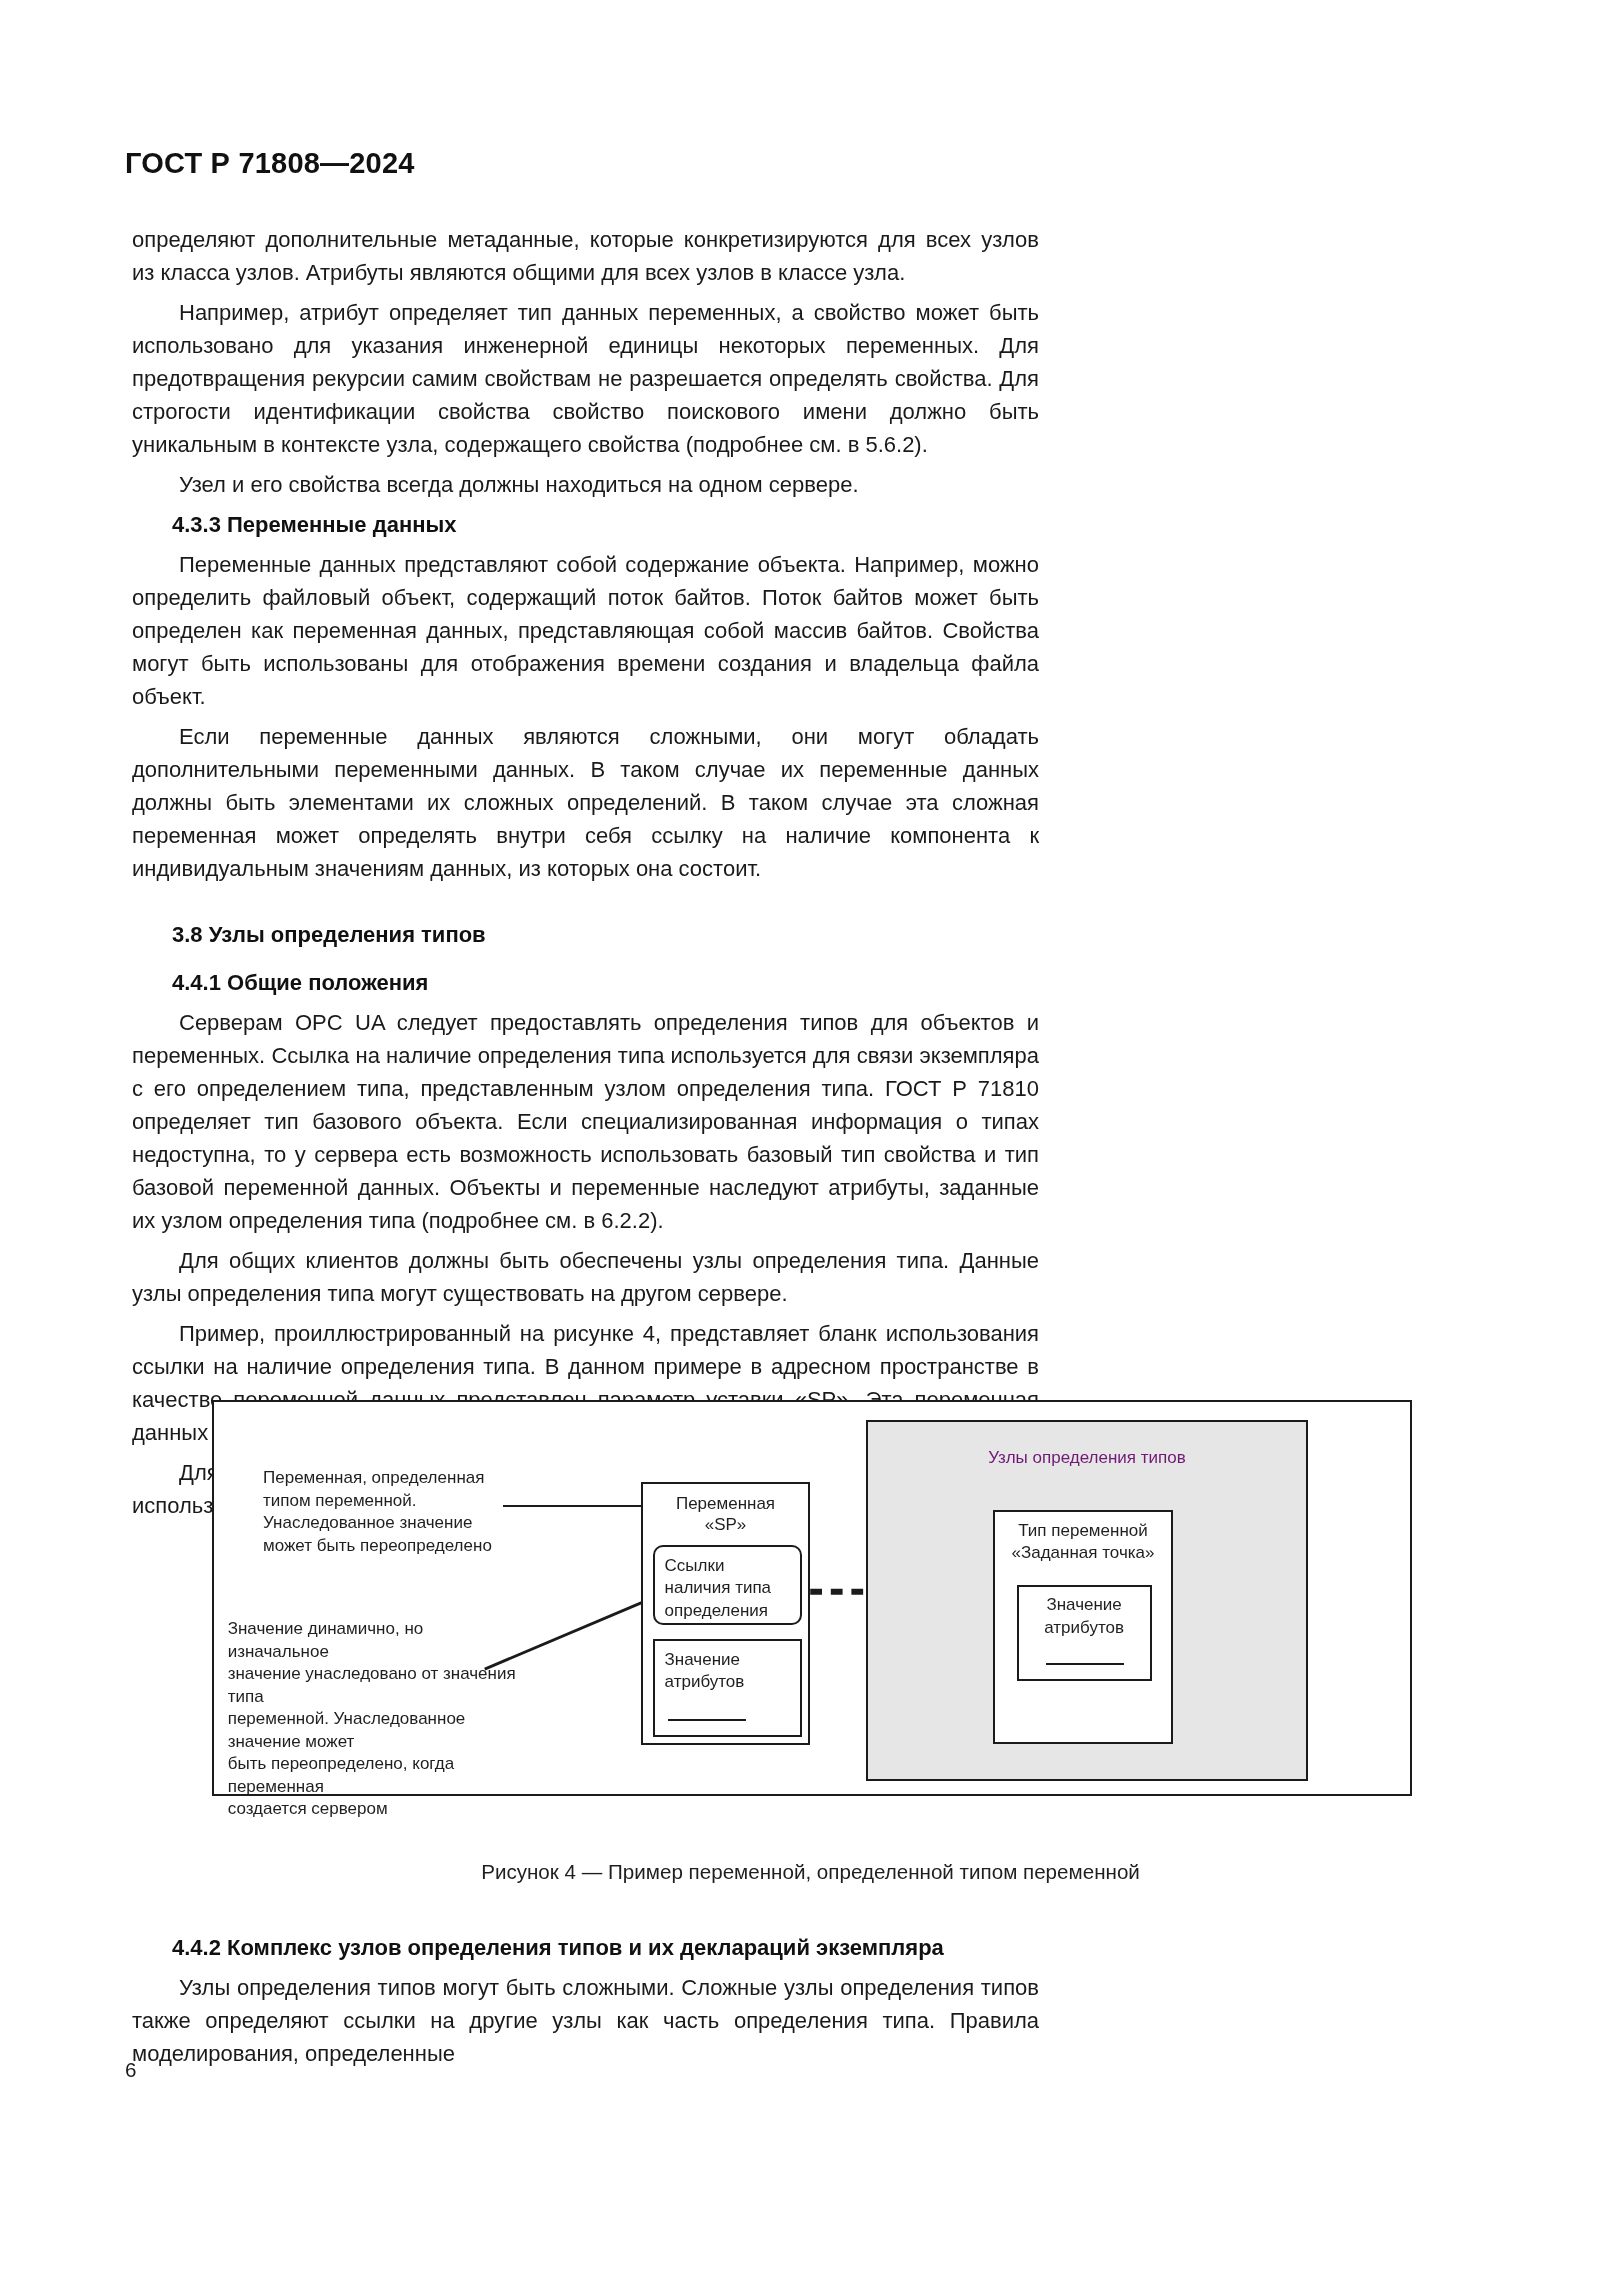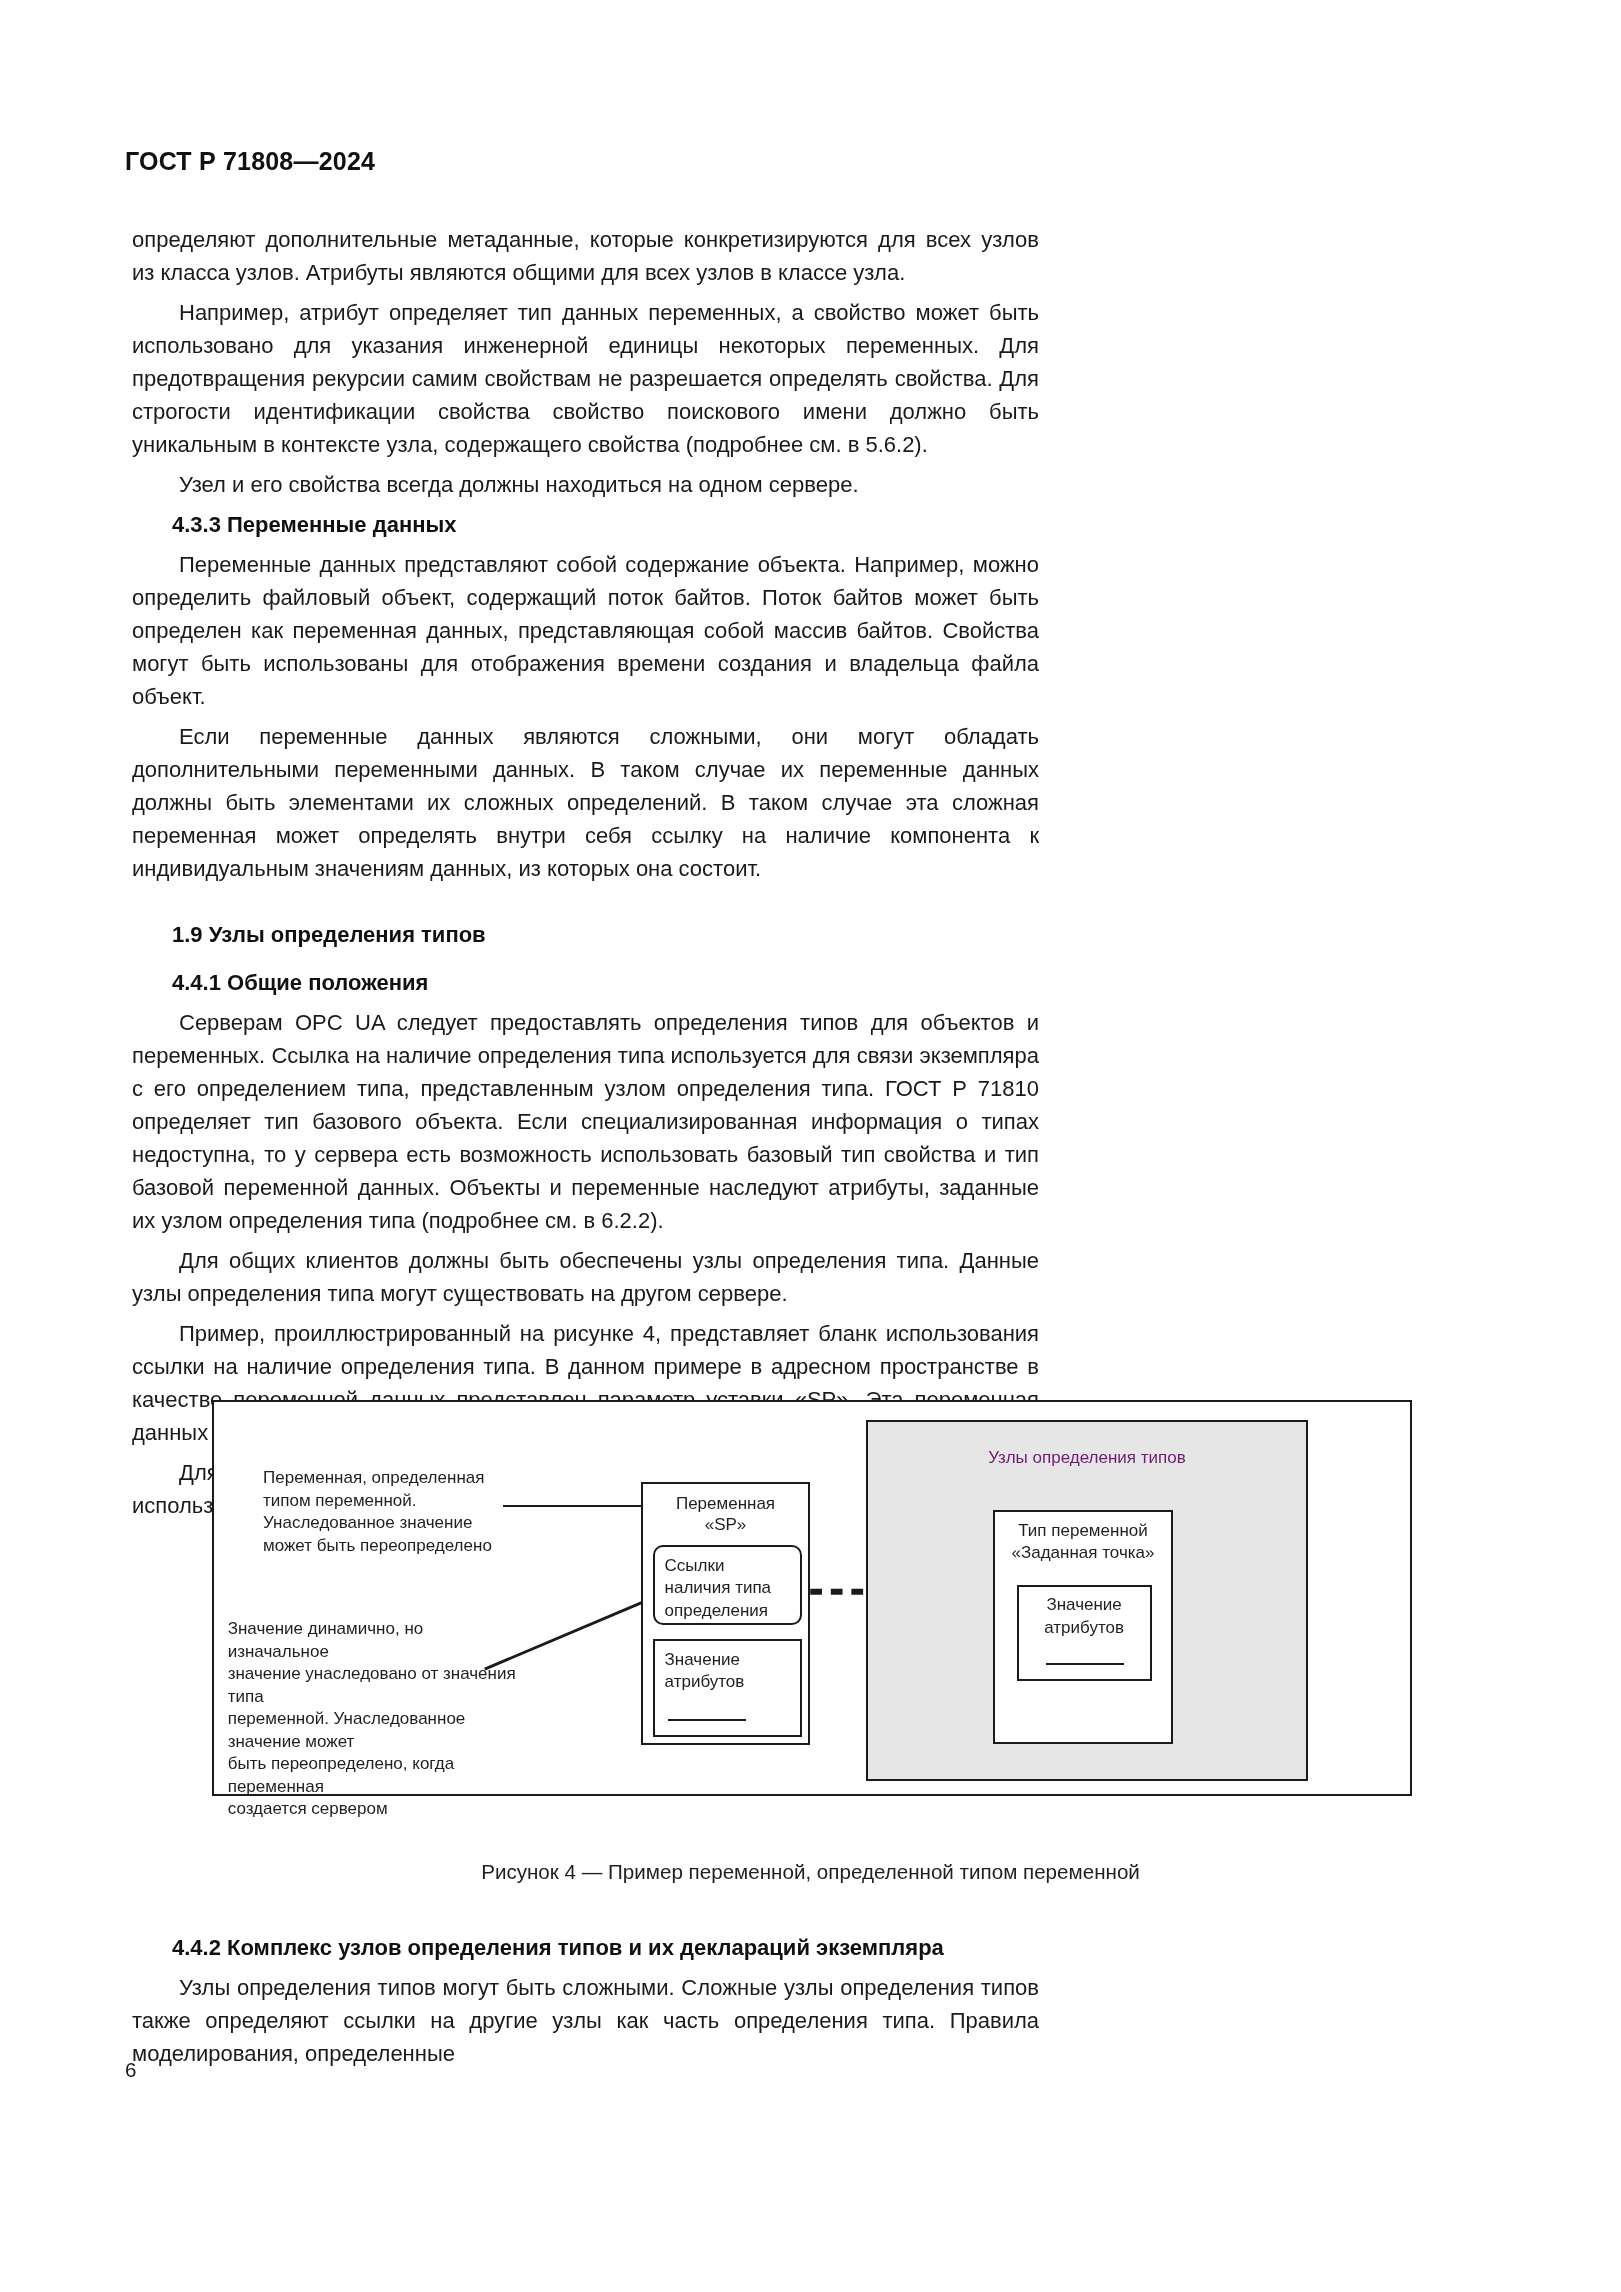--- a/index.html
+++ b/index.html
@@ -16,21 +16,21 @@
     color: #1a1a1a;
     box-sizing: border-box;
     overflow: hidden;
   }
 
   
   .running-header {
     position: absolute;
     left: 125px;
     top: 147px;
-    font-size: 25px;
+    font-size: 29px;
     font-weight: bold;
     letter-spacing: 0.2px;
     color: #111111;
   }
 
   
   .content {
     position: absolute;
     left: 125px;
     top: 216px;
@@ -222,21 +222,21 @@
     <p class="body">определяют дополнительные метаданные, которые конкретизируются для всех узлов из класса узлов. Атрибуты являются общими для всех узлов в классе узла.</p>
     <p class="body indent">Например, атрибут определяет тип данных переменных, а свойство может быть использовано для указания инженерной единицы некоторых переменных. Для предотвращения рекурсии самим свойствам не разрешается определять свойства. Для строгости идентификации свойства свойство поискового имени должно быть уникальным в контексте узла, содержащего свойства (подробнее см. в 5.6.2).</p>
     <p class="body indent">Узел и его свойства всегда должны находиться на одном сервере.</p>
 
     <h3 class="heading">4.3.3 Переменные данных</h3>
 
     <p class="body indent">Переменные данных представляют собой содержание объекта. Например, можно определить файловый объект, содержащий поток байтов. Поток байтов может быть определен как переменная данных, представляющая собой массив байтов. Свойства могут быть использованы для отображения времени создания и владельца файла объект.</p>
     <p class="body indent">Если переменные данных являются сложными, они могут обладать дополнительными переменными данных. В таком случае их переменные данных должны быть элементами их сложных определений. В таком случае эта сложная переменная может определять внутри себя ссылку на наличие компонента к индивидуальным значениям данных, из которых она состоит.</p>
 
     <div class="gap-m"></div>
-    <h2 class="heading-major">1.9 Узлы определения типов</h2>
+    <h2 class="heading-major">3.8 Узлы определения типов</h2>
     <div class="gap-s"></div>
     <h3 class="heading">4.4.1 Общие положения</h3>
 
     <p class="body indent">Серверам OPC UA следует предоставлять определения типов для объектов и переменных. Ссылка на наличие определения типа используется для связи экземпляра с его определением типа, представленным узлом определения типа. ГОСТ Р 71810 определяет тип базового объекта. Если специализированная информация о типах недоступна, то у сервера есть возможность использовать базовый тип свойства и тип базовой переменной данных. Объекты и переменные наследуют атрибуты, заданные их узлом определения типа (подробнее см. в 6.2.2).</p>
     <p class="body indent">Для общих клиентов должны быть обеспечены узлы определения типа. Данные узлы определения типа могут существовать на другом сервере.</p>
     <p class="body indent">Пример, проиллюстрированный на рисунке 4, представляет бланк использования ссылки на наличие определения типа. В данном примере в адресном пространстве в качестве переменной данных представлен параметр уставки «SP». Эта переменная данных является частью объекта, не показанного на рисунке 4.</p>
     <p class="body indent">Для обеспечения общего определения заданного значения, которое может быть использовано другими объектами, применяется специализированный тип переменной.</p>
   </div>
 
   <div class="figure-wrap">

